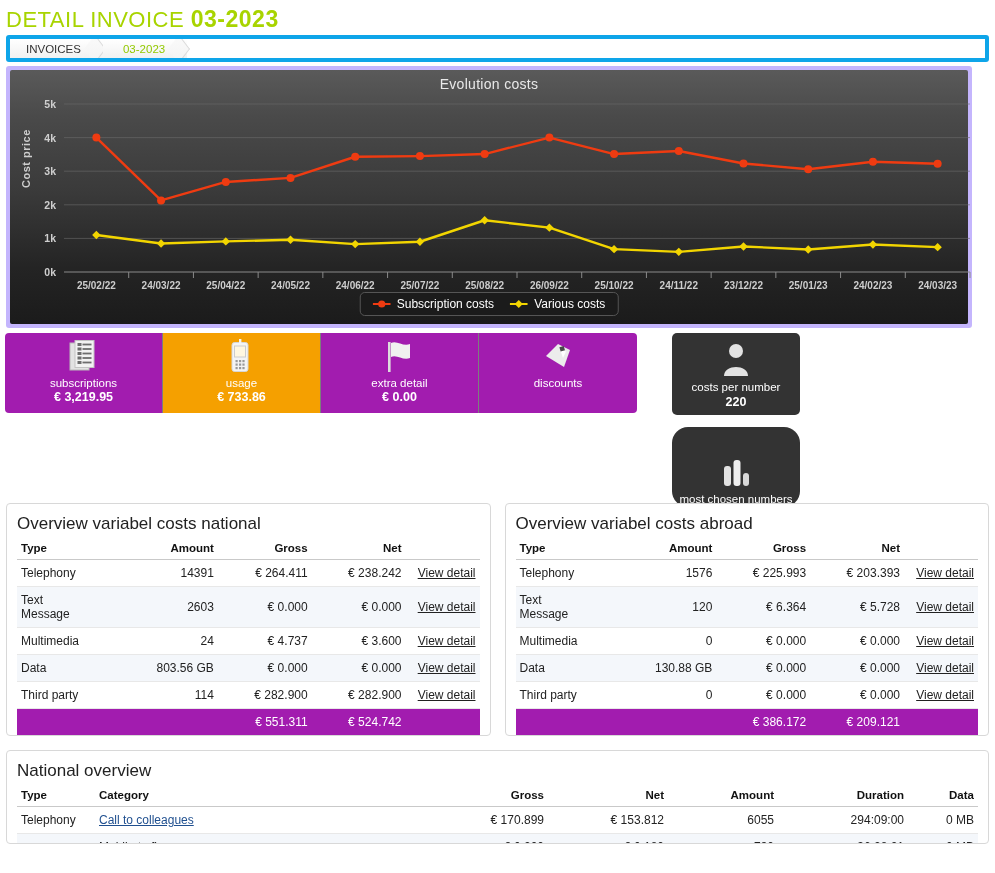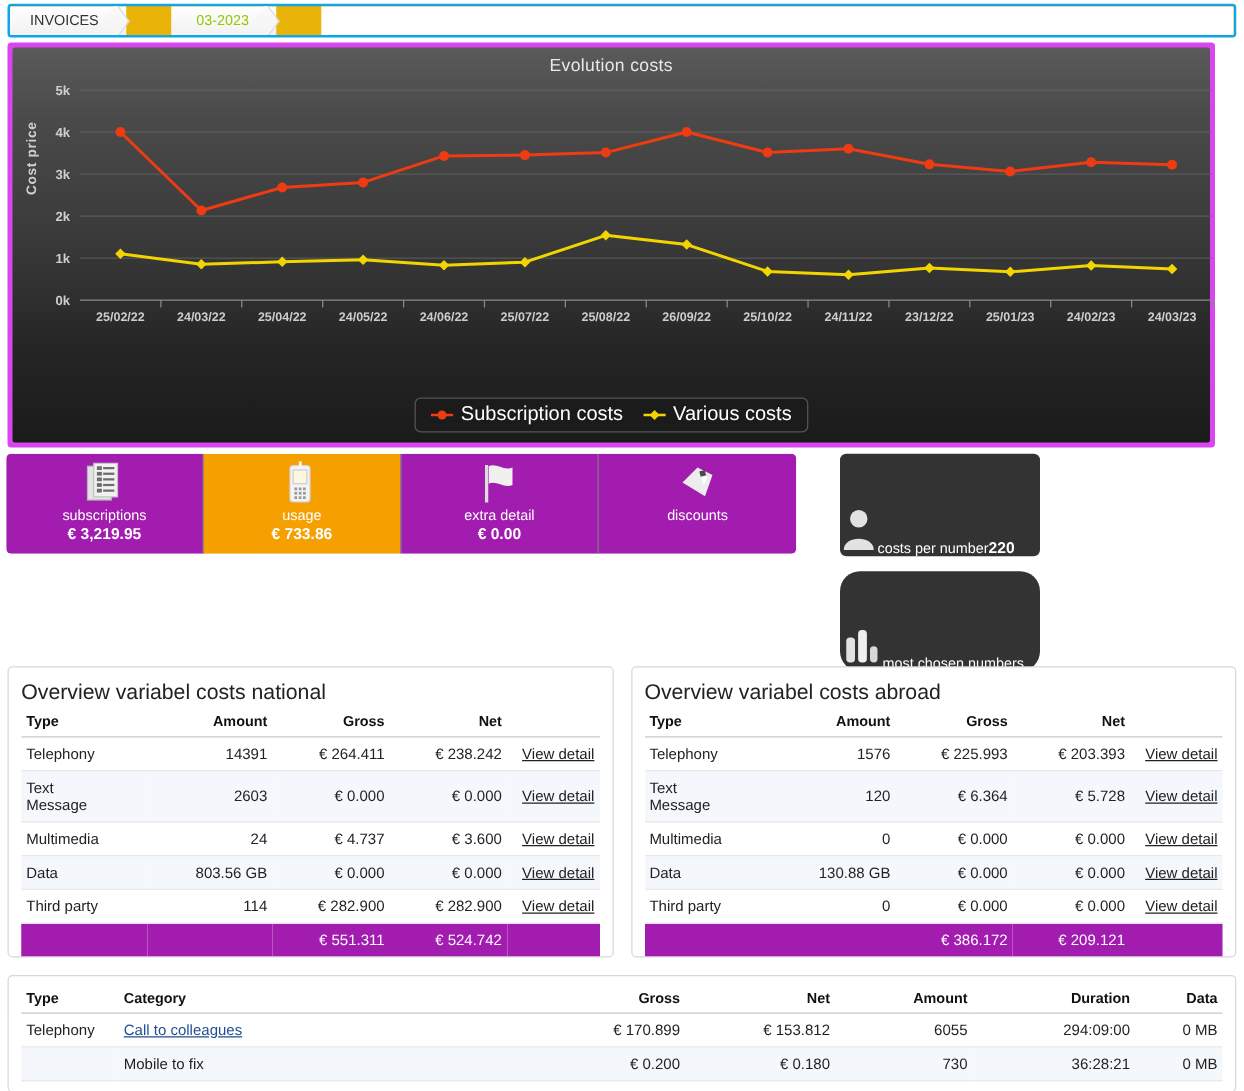--- a/index.html
+++ b/index.html
@@ -21,27 +21,26 @@
     font-weight: 400;
     height: 32px;
     line-height: 30px;
   }
   .page-title .tnum { font-weight: 700; font-size: 23px; }
 
   
   .crumbbar {
     margin: 3px 6px 0 6px;
     height: 27px;
-    border: 2px solid #0ea5e9;
+    border: 4px solid #0ea5e9;
     border-radius: 3px;
-    background: #eab308;
+    background: #0f172a;
     display: flex;
     align-items: stretch;
     overflow: hidden;
-    gap: 36px;
   }
   .crumb {
     position: relative;
     display: flex; align-items: center;
     padding: 0 22px 0 16px;
     font-size: 11.5px;
     background: linear-gradient(#ffffff, #f1f1f1);
     color: #333;
   }
   .crumb.active { color: #93c900; padding-left: 20px; }
@@ -53,22 +52,22 @@
     border-top: 1px solid #dadada;
     border-right: 1px solid #dadada;
     background: linear-gradient(135deg, #fafafa, #f3f3f3);
     transform: rotate(45deg) skew(8deg,8deg);
   }
   .crumb-fill { flex: 1; background: #fff; }
 
   
   .chart-panel {
     margin: 4px 23px 0 6px;
-    height: 324px;
-    background: #d946ef;
+    height: 262px;
+    background: #c4b5fd;
     border-radius: 3px;
     position: relative;
     overflow: hidden;
   }
   .chart-inner {
     position: absolute; left: 4px; top: 4px; right: 4px; bottom: 4px;
     background: linear-gradient(#5a5a5a 0%, #4a4a4a 18%, #3a3a3a 48%, #242424 78%, #1b1b1b 100%);
     border-radius: 2px;
   }
   .chart-title {
@@ -91,21 +90,21 @@
   }
   .legend {
     position: absolute;
     left: 50%; transform: translateX(-50%);
     bottom: 8px;
     background: #1b1b1b;
     border: 1px solid #555;
     border-radius: 5px;
     padding: 4px 12px;
     display: flex; gap: 16px; align-items: center;
-    color: #fff; font-size: 16px;
+    color: #fff; font-size: 12px;
   }
   .legend .item { display: flex; align-items: center; gap: 6px; }
 
   
   .tiles-area { position: relative; height: 170px; margin-top: 5px; }
   .tiles-left {
     position: absolute; left: 5px; top: 0;
     display: flex;
     border-radius: 4px;
     overflow: hidden;
@@ -122,26 +121,26 @@
     cursor: pointer;
   }
   .tile:last-child { border-right: none; }
   .tile.active { background: #f5a000; }
   .tile .ticon { height: 38px; display: flex; align-items: center; justify-content: center; }
   .tile .tlabel { font-size: 11.5px; line-height: 14px; }
   .tile .tvalue { font-size: 12.5px; font-weight: bold; line-height: 15px; }
 
   .tiles-right { position: absolute; left: 672px; top: 0; width: 160px; }
   .rtile {
-    width: 160px;
+    width: 128px;
     background: #333333;
     color: #fff;
     border-radius: 5px;
-    display: flex; 
-    align-items: flex-end;
+    display: flex; flex-direction: column;
+    align-items: center;
     cursor: pointer;
   }
   .rtile.one { height: 82px; padding-top: 8px; }
   .rtile.two { height: 80px; margin-top: 12px; padding-top: 26px; border-radius: 16px; }
   .rtile .ticon { height: 40px; display: flex; align-items: center; justify-content: center; }
   .rtile .tlabel { font-size: 11.5px; }
   .rtile .tvalue { font-size: 12.5px; font-weight: bold; margin-top: 2px; }
 
   
   .cards-row { position: relative; margin: 0 6px; display: flex; gap: 14px; }
@@ -198,20 +197,24 @@
     overflow: hidden;
   }
   .bottom-card h2 { margin: 2px 0 4px 0; font-weight: 400; font-size: 17px; color: #222; }
   .bottom-card td.cat a { color: #1f4f8f; text-decoration: underline; cursor: pointer; }
 </style>
 </head>
 <body>
 
 <div class="page">
 
+  <div class="page-title">
+    <span>DETAIL INVOICE</span>
+    <span class="tnum">03-2023</span>
+  </div>
 
   <div class="crumbbar">
     <div class="crumb">
       <span>INVOICES</span>
     </div>
     <div class="crumb active">
       <span>03-2023</span>
     </div>
     <div class="crumb-fill"></div>
   </div>
@@ -523,20 +526,21 @@
               <td>€ 386.172</td>
               <td>€ 209.121</td>
               <td></td>
             </tr>
           </tbody>
       </table>
     </div>
   </div>
 
   <div class="bottom-card">
+    <h2>National overview</h2>
     <table>
       <thead>
         <tr>
           <th class="l" style="width:78px">Type</th>
           <th class="l">Category</th>
           <th style="width:120px">Gross</th>
           <th style="width:120px">Net</th>
           <th style="width:110px">Amount</th>
           <th style="width:130px">Duration</th>
           <th style="width:70px">Data</th>

